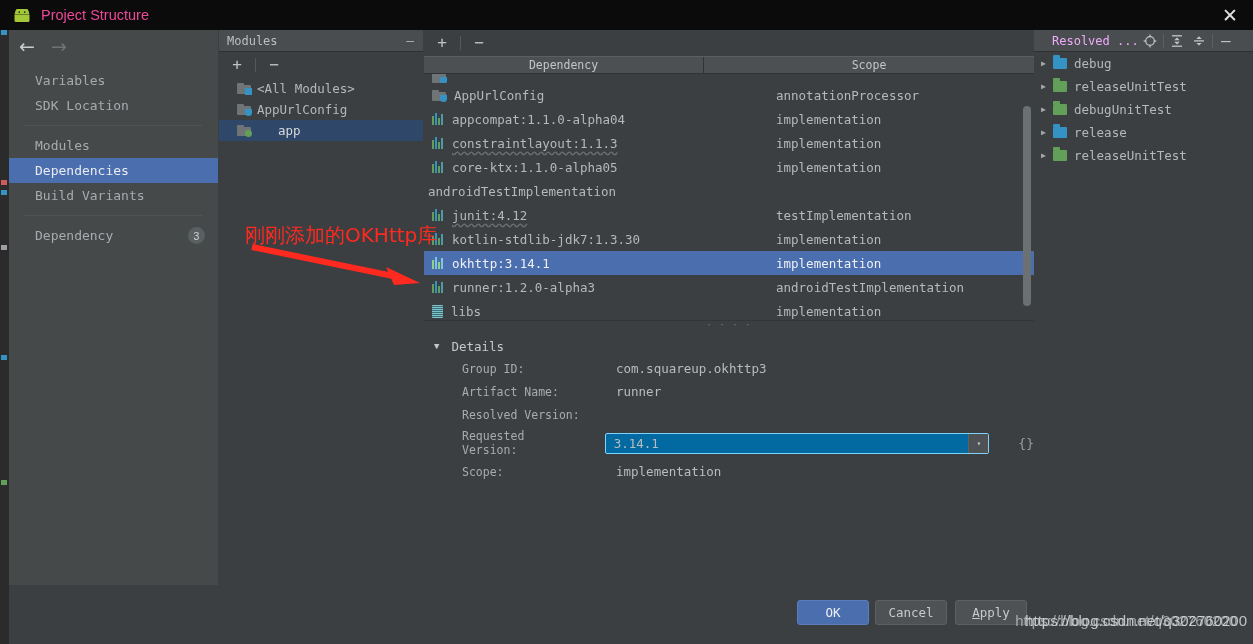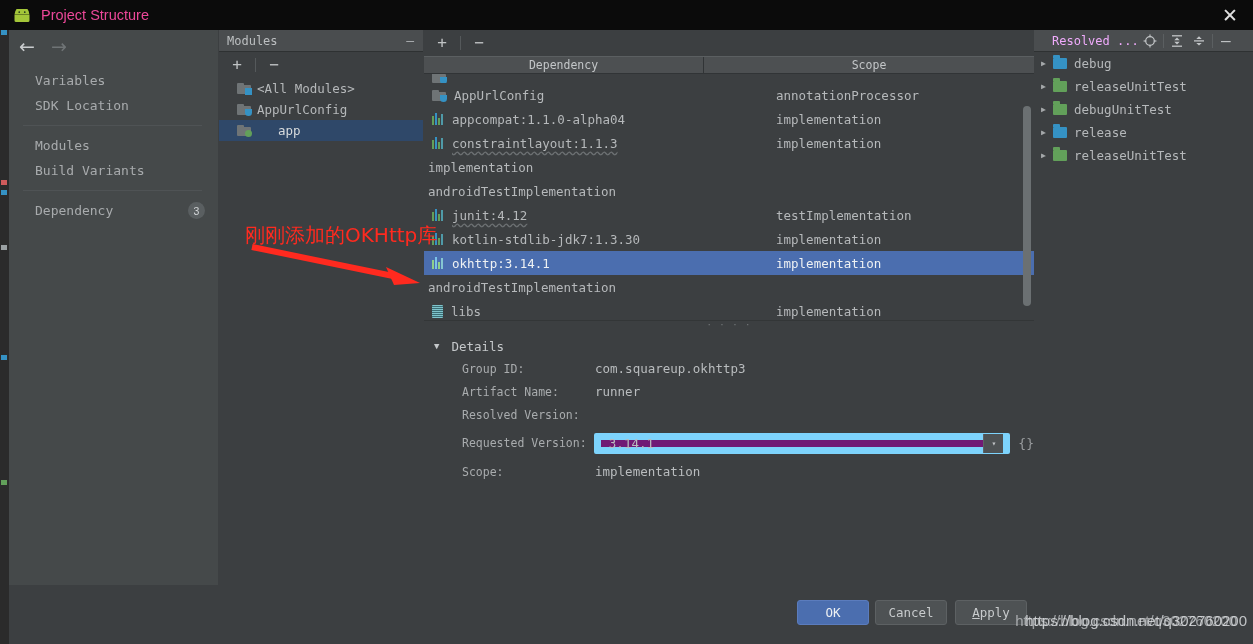--- a/index.html
+++ b/index.html
@@ -113,25 +113,25 @@
   .dep-scrollbar { position: absolute; right: 3px; top: 10px; width: 8px; height: 228px; background: #3c3f41; }
   .dep-scrollbar .thumb { position: absolute; left: 0; top: 22px; width: 8px; height: 200px; background: #6b7072; border-radius: 4px; }
 
   .split-handle { height: 8px; background: #3c3f41; display: flex; align-items: center; justify-content: center;
                   border-top: 1px solid #333637; color: #75797b; font-size: 9px; letter-spacing: 1px; }
 
   
   .details { padding-top: 7px; }
   .det-head { display: flex; align-items: center; padding-left: 10px; height: 22px; color: #c5c8ca; font-size: 12.5px; }
   .det-head .tri { font-size: 9px; color: #c5c8ca; margin-right: 12px; }
-  .det-row { display: flex; align-items: center; height: 23px; padding-left: 38px; }
+  .det-row { display: flex; align-items: center; height: 23px; padding-left: 38px; gap: 21px; }
   .det-label { width: 133px; color: #a9acae; font-size: 11.5px; }
   .det-value { color: #b9bcbe; font-size: 12.5px; }
   .det-row.field { height: 34px; }
-  .combo { width: 420px; height: 21px; background: #701a75; border: 7px solid #7dd3fc;
+  .combo { width: 420px; height: 21px; background: #0369a1; border: 1px solid #7dd3fc;
            display: flex; align-items: center; border-radius: 2px; }
   .combo .val { color: #b9bcbe; font-size: 12.5px; padding-left: 8px; }
   .combo .arrowbox { margin-left: auto; width: 20px; height: 19px; background: #4e5254;
                      display: flex; align-items: center; justify-content: center; color: #c2c5c7; font-size: 8px;
                      border-left: 1px solid #5e6264; }
   .brace { margin-left: 8px; color: #9a9d9f; font-size: 13px; }
 
   
   .resolved-panel { position: absolute; left: 1034px; top: 30px; width: 219px; height: 555px; background: #3c3f41; }
   .res-head { height: 22px; background: #4a4d4f; display: flex; align-items: center; padding-left: 6px;
@@ -214,20 +214,23 @@
     <div class="side-item">
       <span>Variables</span>
     </div>
     <div class="side-item">
       <span>SDK Location</span>
     </div>
     <div class="side-sep"></div>
     <div class="side-item">
       <span>Modules</span>
     </div>
+    <div class="side-item selected">
+      <span>Dependencies</span>
+    </div>
     <div class="side-item">
       <span>Build Variants</span>
     </div>
     <div class="side-sep"></div>
     <div class="side-item">
       <span>Dependency</span>
       <span class="badge">3</span>
     </div>
   </div>
 
@@ -322,67 +325,85 @@
               <i style="height:12px;background:#3592c4"></i>
               <i style="height:7px;background:#62a05a"></i>
               <i style="height:11px;background:#4f9aa8"></i>
             </span>
           <span class="txt wavy">constraintlayout:1.1.3</span>
         </div>
         <div class="dep-scope">implementation</div>
       </div>
 
       <div class="dep-row">
-        <div class="dep-scope">implementation</div>
-      </div>
-
-      <div class="dep-row">
-        <div class="dep-scope">androidTestImplementation</div>
-      </div>
-
-      <div class="dep-row">
         <div class="dep-name">
           <span class="libicon">
               <i style="height:9px;background:#62a05a"></i>
               <i style="height:12px;background:#3592c4"></i>
               <i style="height:7px;background:#62a05a"></i>
               <i style="height:11px;background:#4f9aa8"></i>
             </span>
-          <span class="txt wavy">junit:4.12</span>
-        </div>
-        <div class="dep-scope">testImplementation</div>
+          <span class="txt">core-ktx:1.1.0-alpha05</span>
+        </div>
+        <div class="dep-scope">implementation</div>
+      </div>
+
+      <div class="dep-row">
+        <div class="dep-scope">androidTestImplementation</div>
       </div>
 
       <div class="dep-row">
         <div class="dep-name">
           <span class="libicon">
               <i style="height:9px;background:#62a05a"></i>
               <i style="height:12px;background:#3592c4"></i>
               <i style="height:7px;background:#62a05a"></i>
               <i style="height:11px;background:#4f9aa8"></i>
             </span>
+          <span class="txt wavy">junit:4.12</span>
+        </div>
+        <div class="dep-scope">testImplementation</div>
+      </div>
+
+      <div class="dep-row">
+        <div class="dep-name">
+          <span class="libicon">
+              <i style="height:9px;background:#62a05a"></i>
+              <i style="height:12px;background:#3592c4"></i>
+              <i style="height:7px;background:#62a05a"></i>
+              <i style="height:11px;background:#4f9aa8"></i>
+            </span>
           <span class="txt">kotlin-stdlib-jdk7:1.3.30</span>
         </div>
         <div class="dep-scope">implementation</div>
       </div>
 
       <div class="dep-row selected">
         <div class="dep-name">
           <span class="libicon">
               <i style="height:9px;background:#8fd08a"></i>
               <i style="height:12px;background:#7cc3e8"></i>
               <i style="height:7px;background:#8fd08a"></i>
               <i style="height:11px;background:#86c7d2"></i>
             </span>
           <span class="txt">okhttp:3.14.1</span>
         </div>
         <div class="dep-scope">implementation</div>
       </div>
 
       <div class="dep-row">
+        <div class="dep-name">
+          <span class="libicon">
+              <i style="height:9px;background:#62a05a"></i>
+              <i style="height:12px;background:#3592c4"></i>
+              <i style="height:7px;background:#62a05a"></i>
+              <i style="height:11px;background:#4f9aa8"></i>
+            </span>
+          <span class="txt">runner:1.2.0-alpha3</span>
+        </div>
         <div class="dep-scope">androidTestImplementation</div>
       </div>
 
       <div class="dep-row">
         <div class="dep-name">
           <span class="jaricon"></span>
           <span class="txt">libs</span>
         </div>
         <div class="dep-scope">implementation</div>
       </div>

